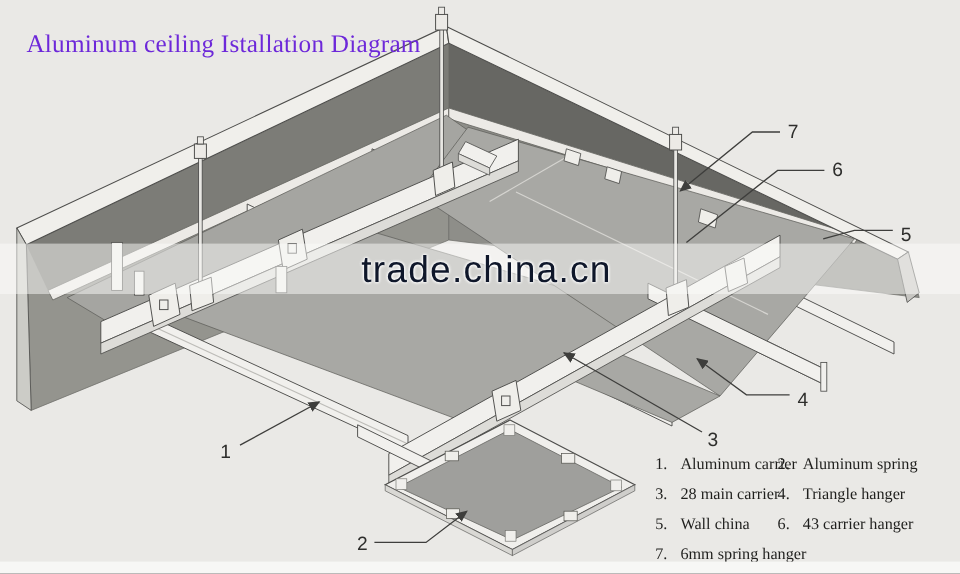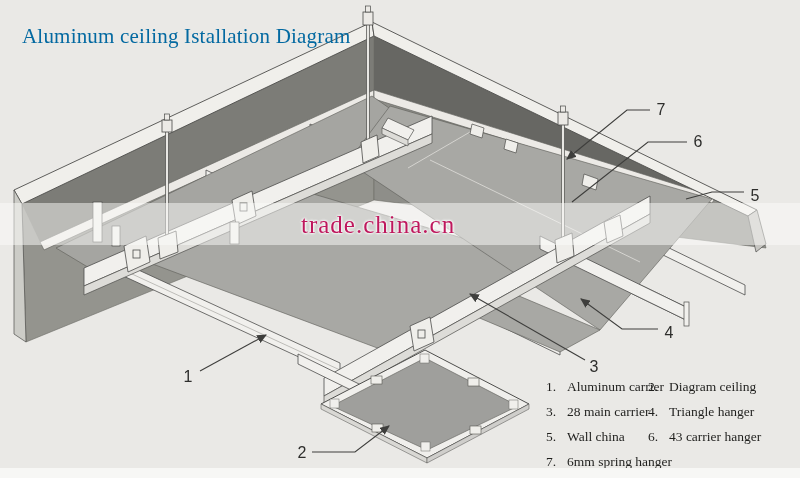--- a/index.html
+++ b/index.html
@@ -4,40 +4,40 @@
 <style>
   html,body{margin:0;padding:0;background:#888;}
   #stage{
     position:relative;width:800px;height:478px;overflow:hidden;
     background:#eae9e6;
     font-family:"Liberation Sans",sans-serif;
   }
   #scene{position:absolute;left:0;top:0;}
   #title{
     position:absolute;left:22px;top:24px;
-    font-family:"Liberation Serif",serif;font-size:21px;color:#0369a1;
+    font-family:"Liberation Serif",serif;font-size:21px;color:#6d28d9;
     letter-spacing:.2px;white-space:nowrap;
   }
   #legend{
     position:absolute;left:546px;top:379px;width:252px;
     font-family:"Liberation Serif",serif;font-size:13.5px;color:#1f1f1d;
     display:grid;grid-template-columns:102px auto;column-gap:0;row-gap:9px;
   }
   .lg-item{white-space:nowrap;}
   .lg-num{display:inline-block;min-width:15px;}
   .lg-label{padding-left:6px;}
   #watermark{
     position:absolute;left:0;top:203px;width:800px;height:42px;
     background:rgba(252,252,250,0.5);
     display:flex;align-items:center;justify-content:flex-start;
     pointer-events:none;
   }
   #watermark span{
     margin-left:301px;
-    font-family:Liberation Serif, serif;font-size:25px;color:#be185d;
+    font-family:Liberation Sans, sans-serif;font-size:31px;color:#0f172a;
     letter-spacing:1px;
     text-shadow:0 0 3px #fff,0 0 3px #fff,0 0 2px #fff;
     line-height:1;
   }
   #bottom-strip{position:absolute;left:0;top:468px;width:800px;height:10px;background:#f7f7f5;}
   svg text.callout{
     font-family:"Liberation Sans",sans-serif;font-size:16px;fill:#2e2e2c;
   }
 </style>
 </head>
@@ -188,21 +188,21 @@
   </svg>
 
   <div id="watermark">
     <span>trade.china.cn</span>
   </div>
 
   <div id="title">Aluminum ceiling Istallation Diagram</div>
 
   <div id="legend">
     <div class="lg-item"><span class="lg-num">1.</span><span class="lg-label">Aluminum carrier</span></div>
-    <div class="lg-item"><span class="lg-num">2.</span><span class="lg-label">Diagram ceiling</span></div>
+    <div class="lg-item"><span class="lg-num">2.</span><span class="lg-label">Aluminum spring</span></div>
     <div class="lg-item"><span class="lg-num">3.</span><span class="lg-label">28 main carrier</span></div>
     <div class="lg-item"><span class="lg-num">4.</span><span class="lg-label">Triangle hanger</span></div>
     <div class="lg-item"><span class="lg-num">5.</span><span class="lg-label">Wall china</span></div>
     <div class="lg-item"><span class="lg-num">6.</span><span class="lg-label">43 carrier hanger</span></div>
     <div class="lg-item"><span class="lg-num">7.</span><span class="lg-label">6mm spring hanger</span></div>
   </div>
 
   <div id="bottom-strip"></div>
 </div>
 

